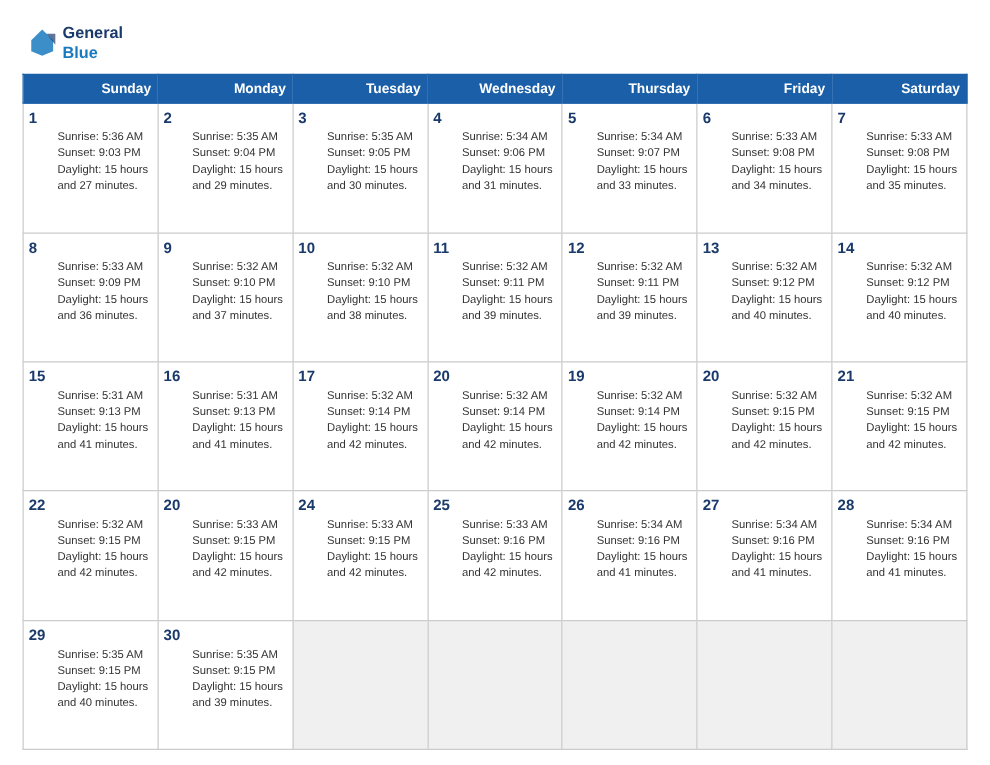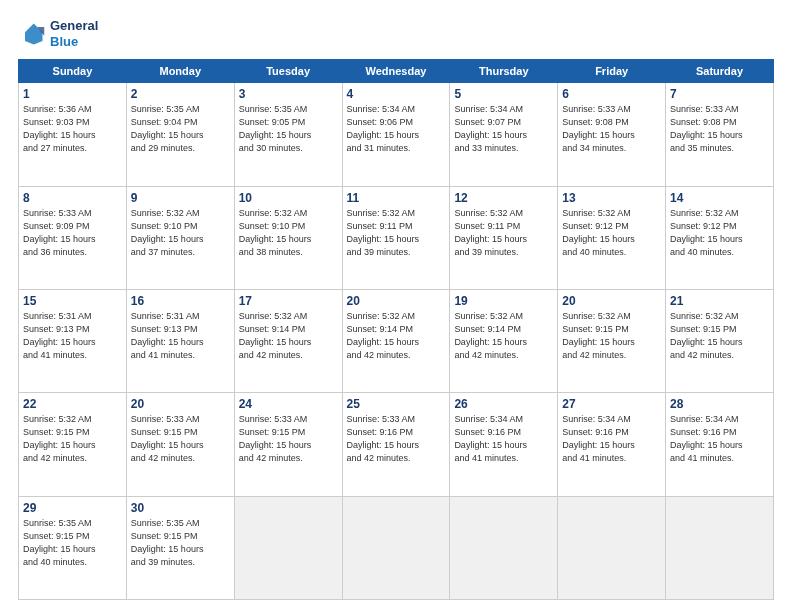--- a/index.html
+++ b/index.html
@@ -54,21 +54,21 @@
     .calendar {
       flex: 1;
       border-collapse: collapse;
       width: 100%;
       table-layout: fixed;
       font-size: 9.5px;
     }
     .calendar thead tr th {
       background-color: #1a5fa8;
       color: #fff;
-      text-align: center;
+      text-align: right;
       padding: 5px 5px;
       font-size: 11px;
       font-weight: bold;
       border: 1px solid #1a5fa8;
     }
     .calendar tbody tr td {
       border: 1px solid #ccc;
       vertical-align: top;
       padding: 4px 4px;
       width: calc(100% / 7);
@@ -82,20 +82,21 @@
       font-size: 12px;
       font-weight: bold;
       color: #1a3a6b;
       display: block;
       margin-bottom: 2px;
     }
     .day-info {
       color: #333;
       font-size: 9px;
       line-height: 1.45;
+      margin-left: 23px;
     }
   </style>
 </head>
 <body>
 
 <div class="page">
   <div class="header">
     <div class="logo">
       <svg class="logo-icon" viewBox="0 0 32 32">
         <rect x="0" y="0" width="32" height="32" fill="none"></rect>

